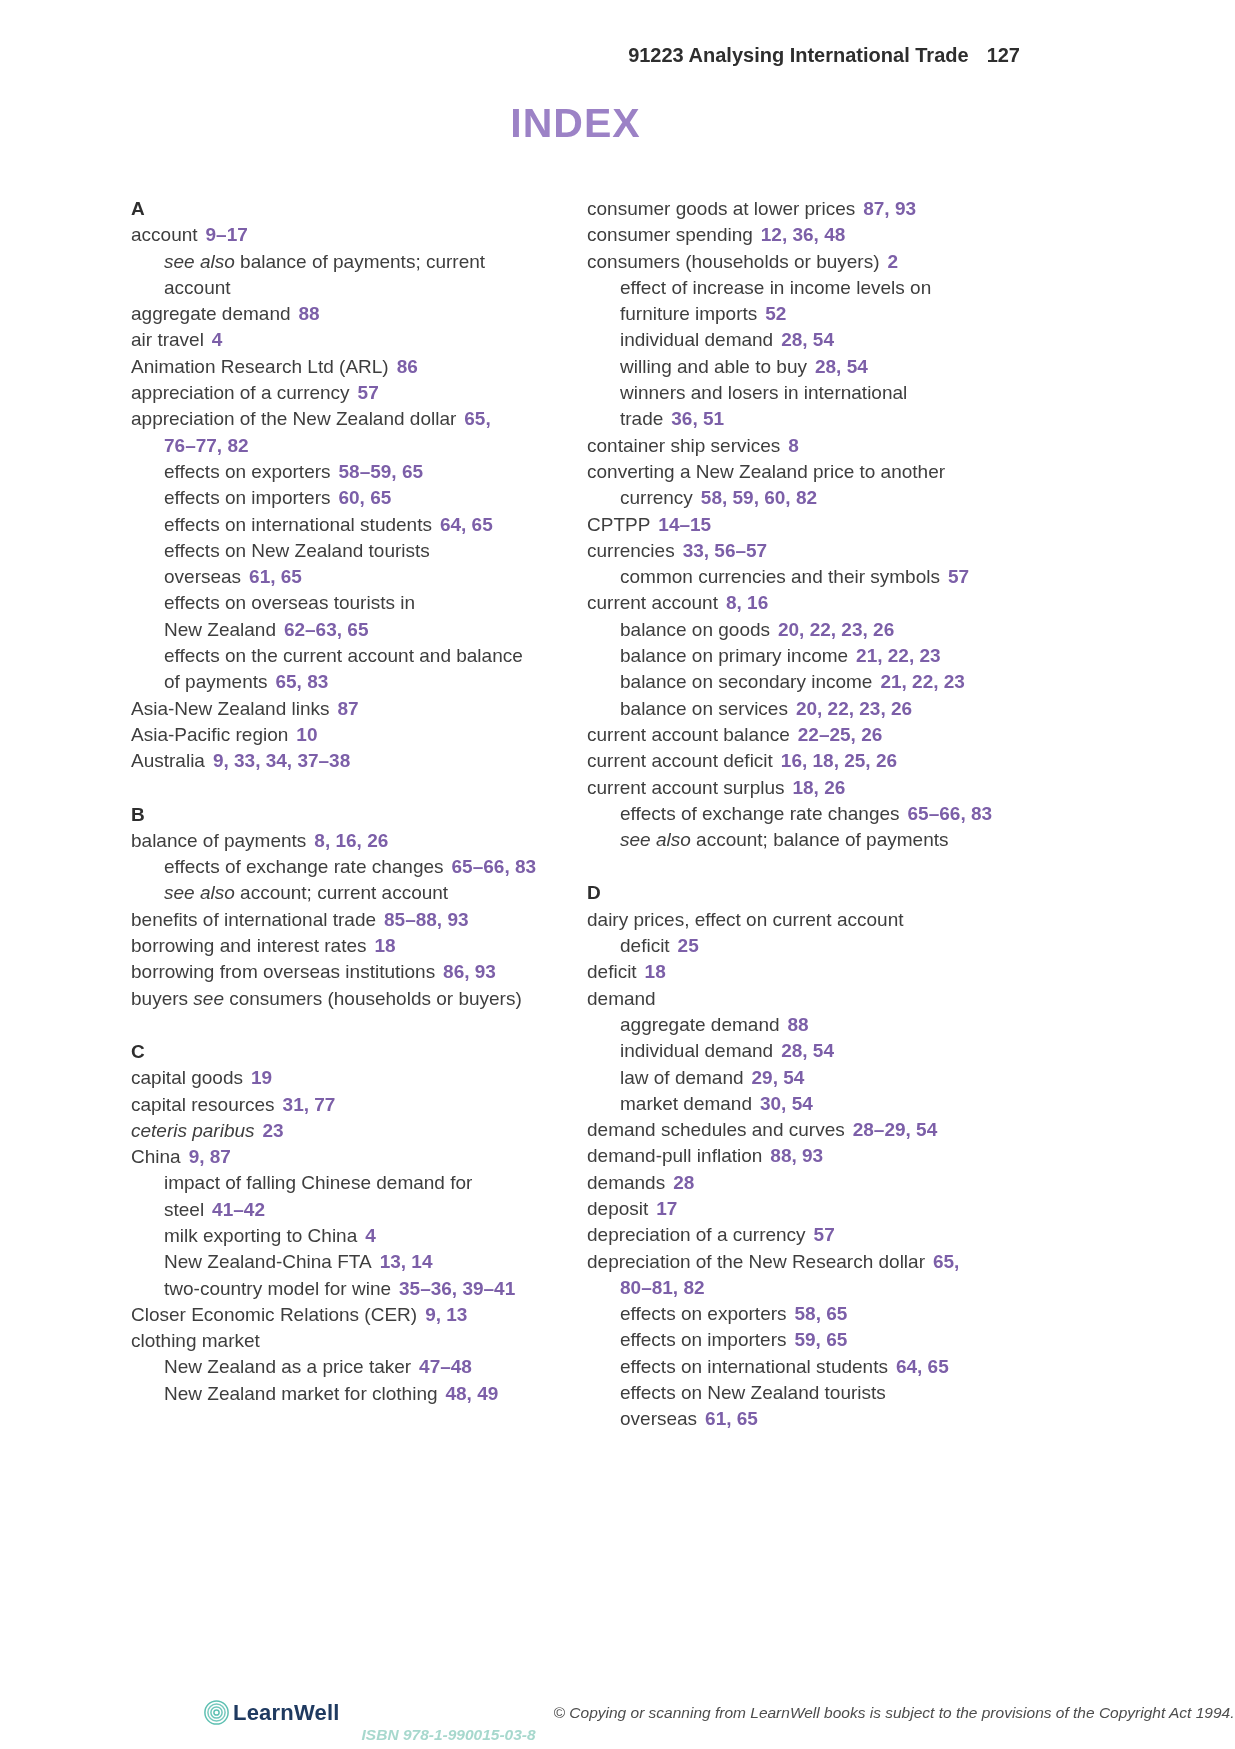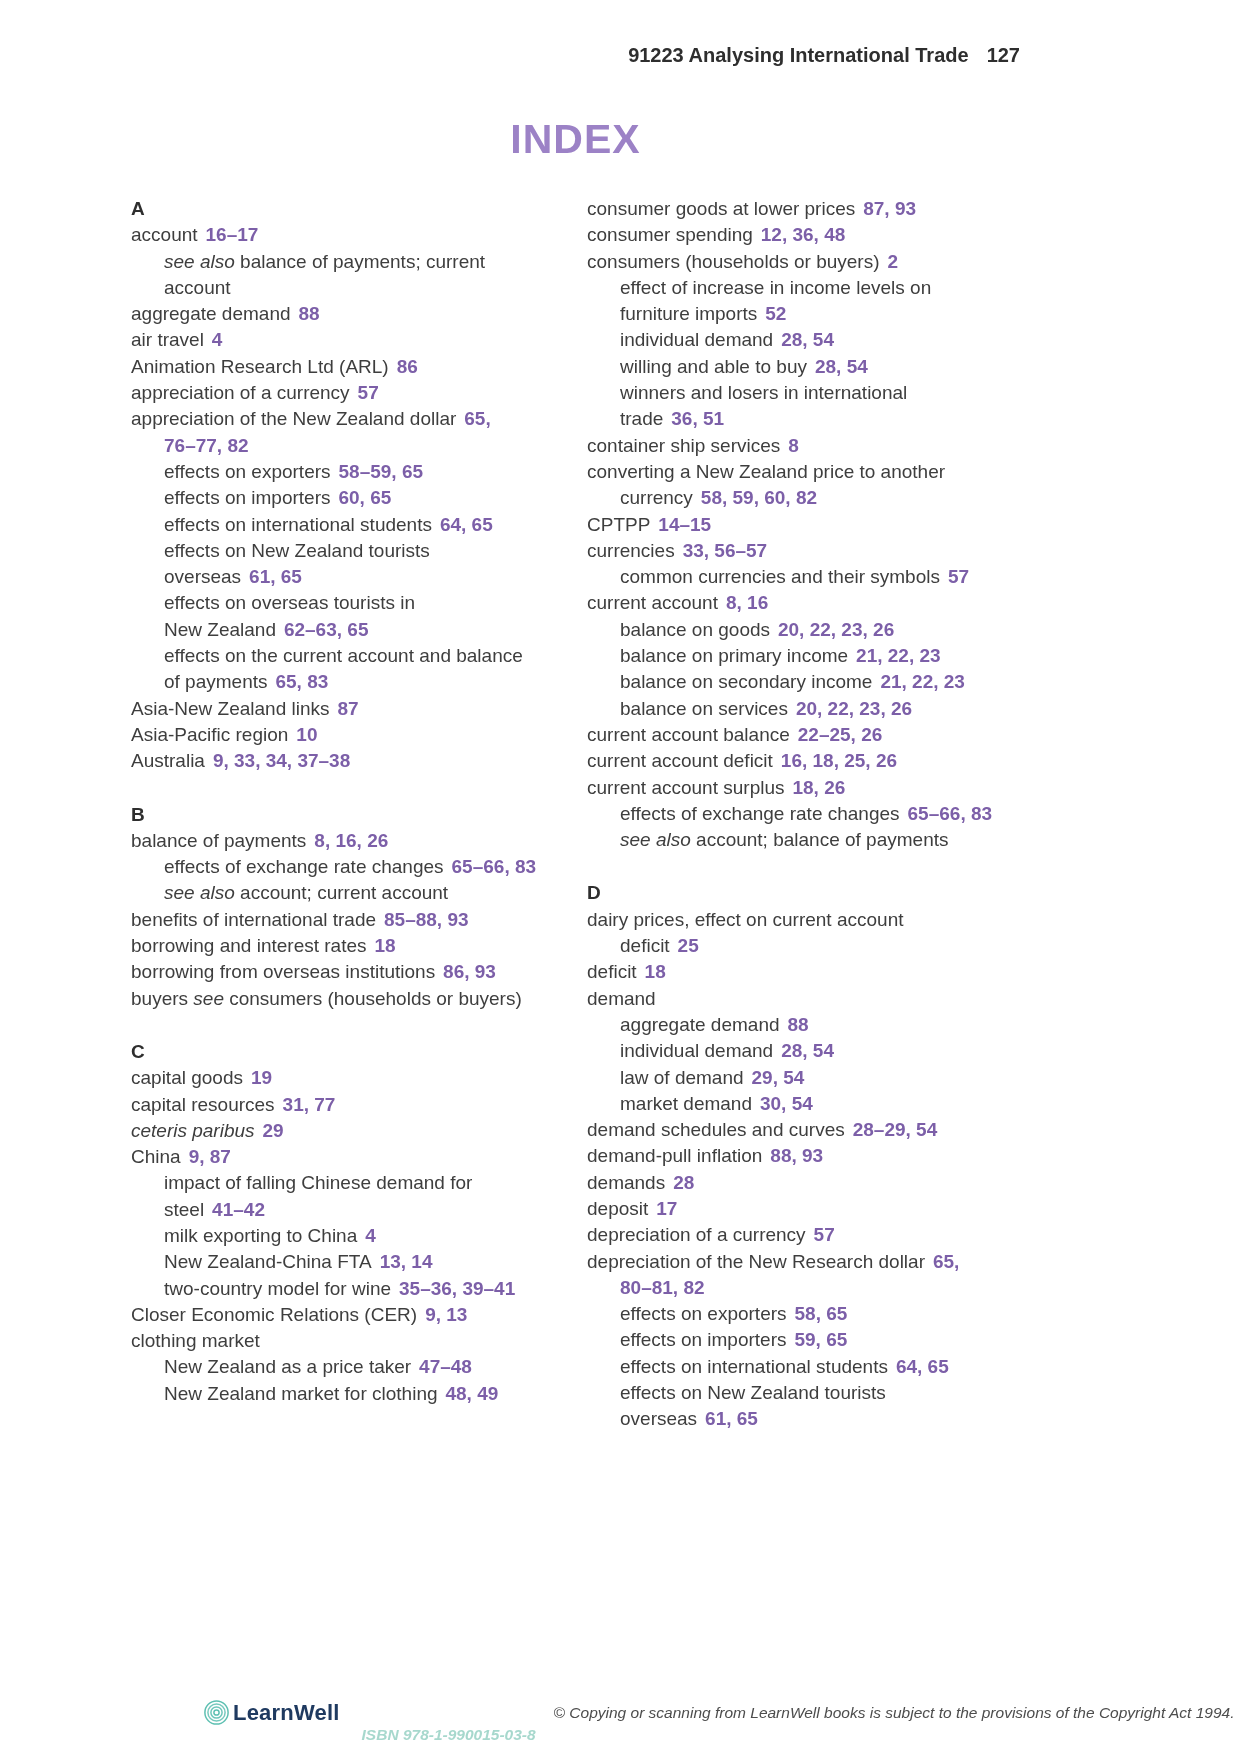--- a/index.html
+++ b/index.html
@@ -32,21 +32,21 @@
     right:215px;
     display:flex;
     align-items:baseline;
     gap:18px;
     font-size:20px;
     font-weight:700;
     color:var(--heading-ink);
   }
   .index-title{
     position:absolute;
-    top:116px;
+    top:100px;
     left:131px;
     width:889px;
     margin:0;
     text-align:center;
     font-size:41px;
     font-weight:700;
     letter-spacing:1px;
     color:var(--title-purple);
   }
   .columns{
@@ -118,21 +118,21 @@
   <header class="page-header">
     <span>91223 Analysing International Trade</span>
     <span>127</span>
   </header>
 
   <h1 class="index-title">INDEX</h1>
 
   <main class="columns">
     <div class="col">
         <div class="section-letter">A</div>
-        <div class="entry lvl0"><span class="term">account</span><span class="pages">16–17</span></div>
+        <div class="entry lvl0"><span class="term">account</span><span class="pages">9–17</span></div>
         <div class="entry lvl1"><span class="term it">see also</span><span class="term"> balance of payments; current
 account</span></div>
         <div class="entry lvl0"><span class="term">aggregate demand</span><span class="pages">88</span></div>
         <div class="entry lvl0"><span class="term">air travel</span><span class="pages">4</span></div>
         <div class="entry lvl0"><span class="term">Animation Research Ltd (ARL)</span><span class="pages">86</span></div>
         <div class="entry lvl0"><span class="term">appreciation of a currency</span><span class="pages">57</span></div>
         <div class="entry lvl0"><span class="term">appreciation of the New Zealand dollar</span><span class="pages">65,
 76–77, 82</span></div>
         <div class="entry lvl1"><span class="term">effects on exporters</span><span class="pages">58–59, 65</span></div>
         <div class="entry lvl1"><span class="term">effects on importers</span><span class="pages">60, 65</span></div>
@@ -150,21 +150,21 @@
         <div class="entry lvl0"><span class="term">balance of payments</span><span class="pages">8, 16, 26</span></div>
         <div class="entry lvl1"><span class="term">effects of exchange rate changes</span><span class="pages">65–66, 83</span></div>
         <div class="entry lvl1"><span class="term it">see also</span><span class="term"> account; current account</span></div>
         <div class="entry lvl0"><span class="term">benefits of international trade</span><span class="pages">85–88, 93</span></div>
         <div class="entry lvl0"><span class="term">borrowing and interest rates</span><span class="pages">18</span></div>
         <div class="entry lvl0"><span class="term">borrowing from overseas institutions</span><span class="pages">86, 93</span></div>
         <div class="entry lvl0"><span class="term">buyers </span><span class="term it">see</span><span class="term"> consumers (households or buyers)</span></div>
         <div class="section-letter">C</div>
         <div class="entry lvl0"><span class="term">capital goods</span><span class="pages">19</span></div>
         <div class="entry lvl0"><span class="term">capital resources</span><span class="pages">31, 77</span></div>
-        <div class="entry lvl0"><span class="term it">ceteris paribus</span><span class="pages">29</span></div>
+        <div class="entry lvl0"><span class="term it">ceteris paribus</span><span class="pages">23</span></div>
         <div class="entry lvl0"><span class="term">China</span><span class="pages">9, 87</span></div>
         <div class="entry lvl1"><span class="term">impact of falling Chinese demand for
 steel</span><span class="pages">41–42</span></div>
         <div class="entry lvl1"><span class="term">milk exporting to China</span><span class="pages">4</span></div>
         <div class="entry lvl1"><span class="term">New Zealand-China FTA</span><span class="pages">13, 14</span></div>
         <div class="entry lvl1"><span class="term">two-country model for wine</span><span class="pages">35–36, 39–41</span></div>
         <div class="entry lvl0"><span class="term">Closer Economic Relations (CER)</span><span class="pages">9, 13</span></div>
         <div class="entry lvl0"><span class="term">clothing market</span></div>
         <div class="entry lvl1"><span class="term">New Zealand as a price taker</span><span class="pages">47–48</span></div>
         <div class="entry lvl1"><span class="term">New Zealand market for clothing</span><span class="pages">48, 49</span></div>

